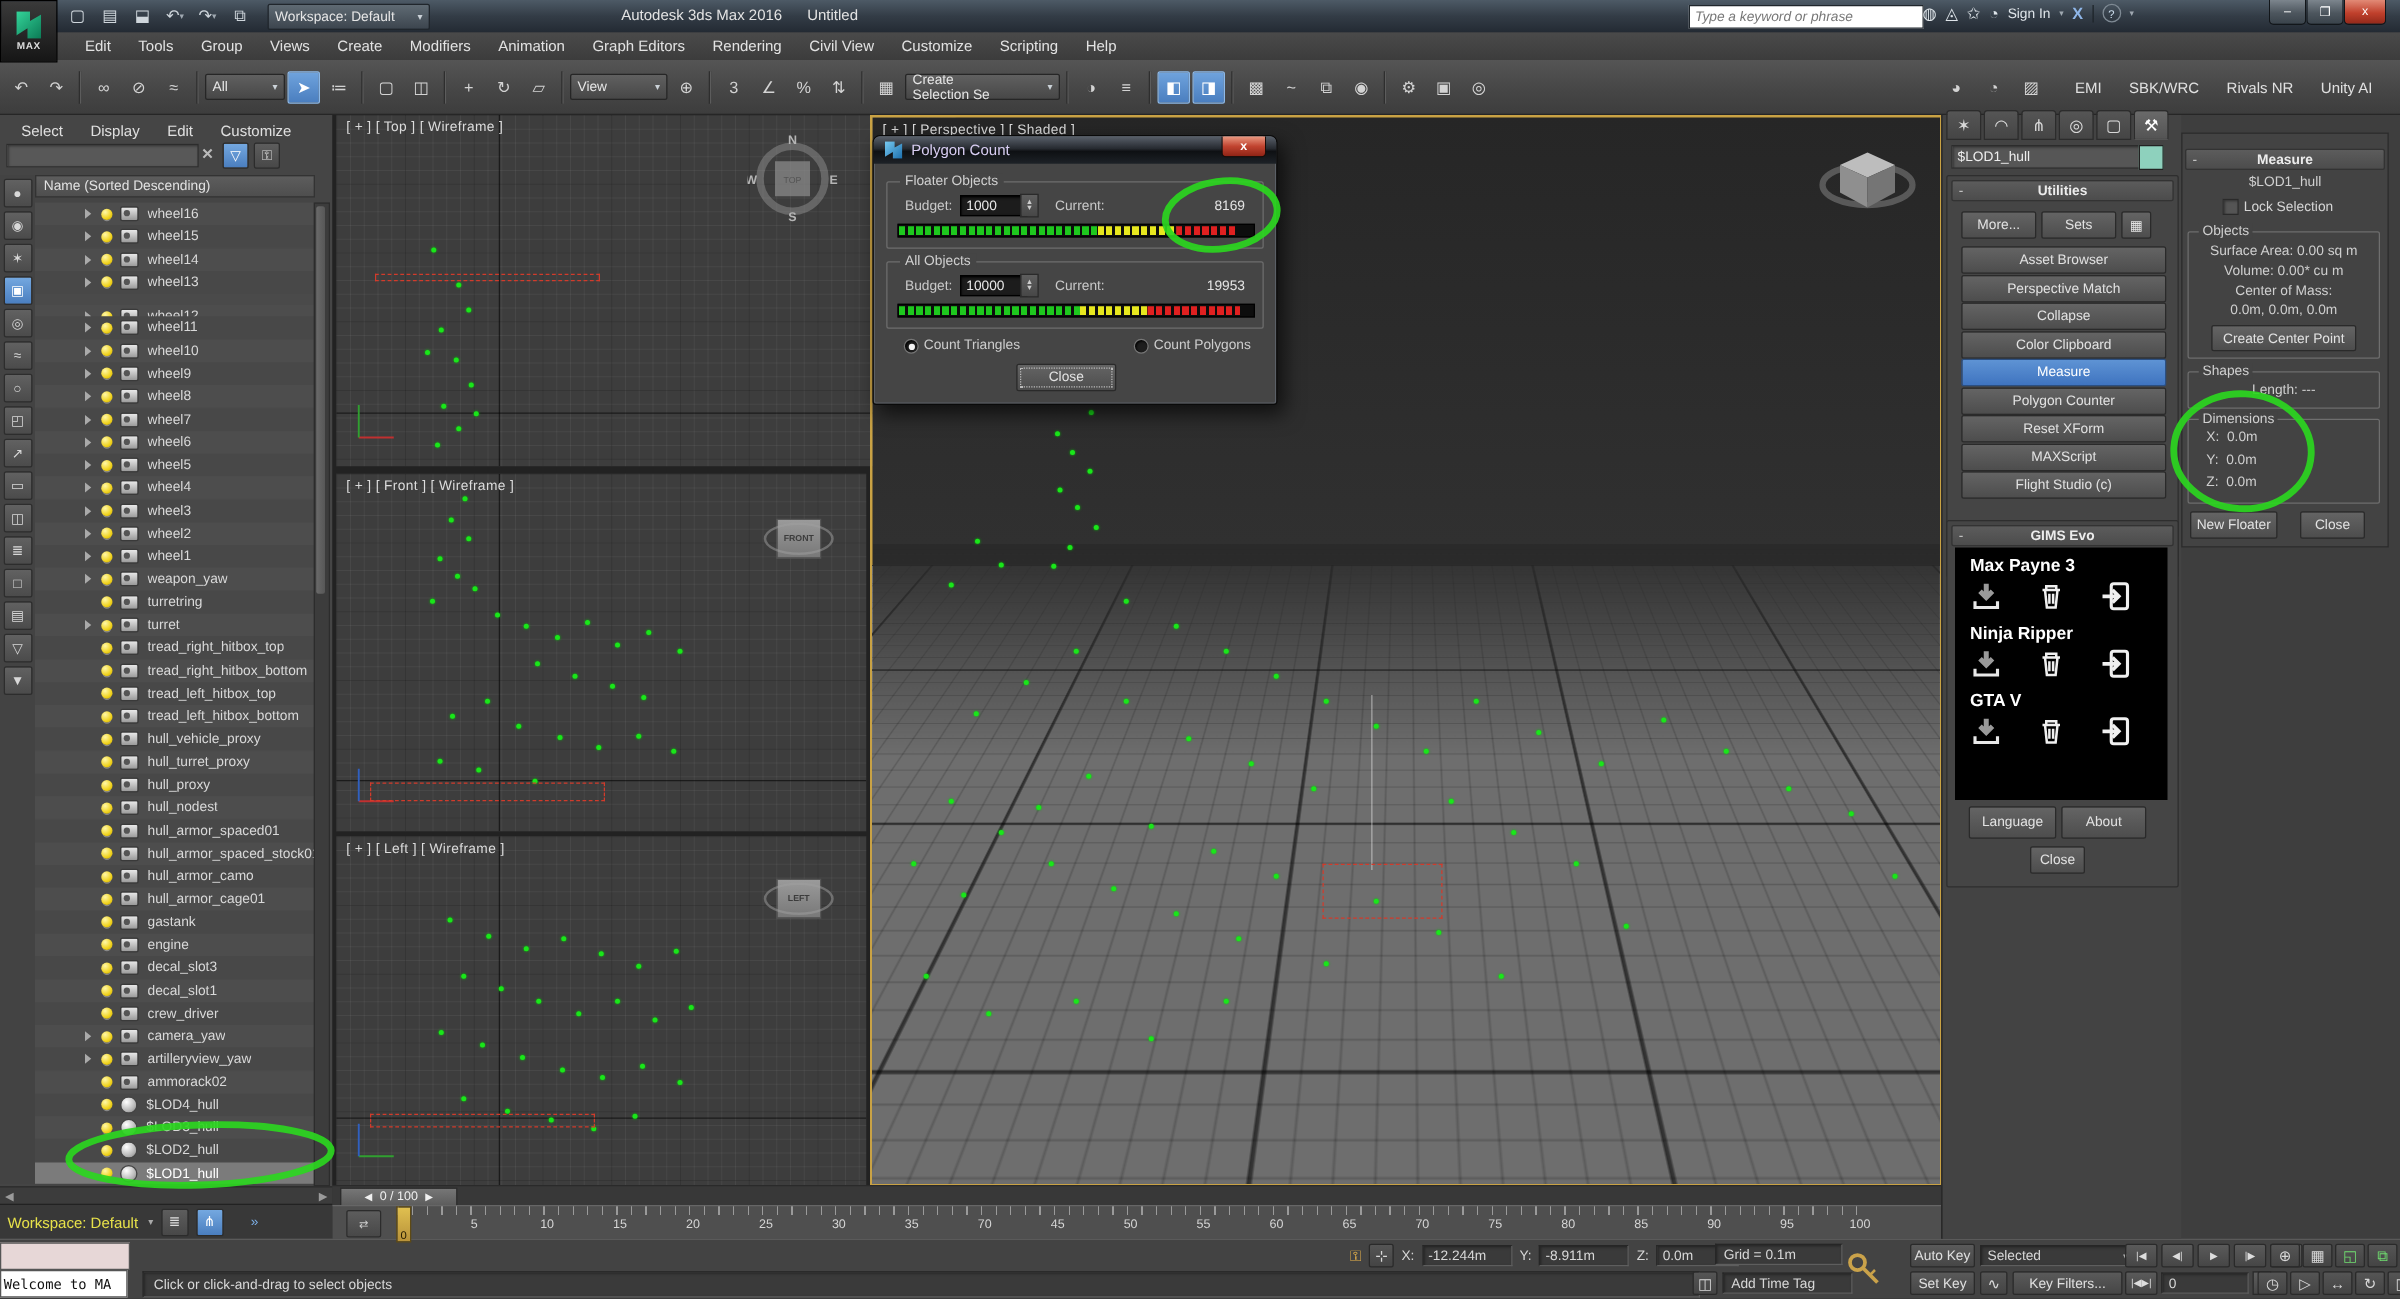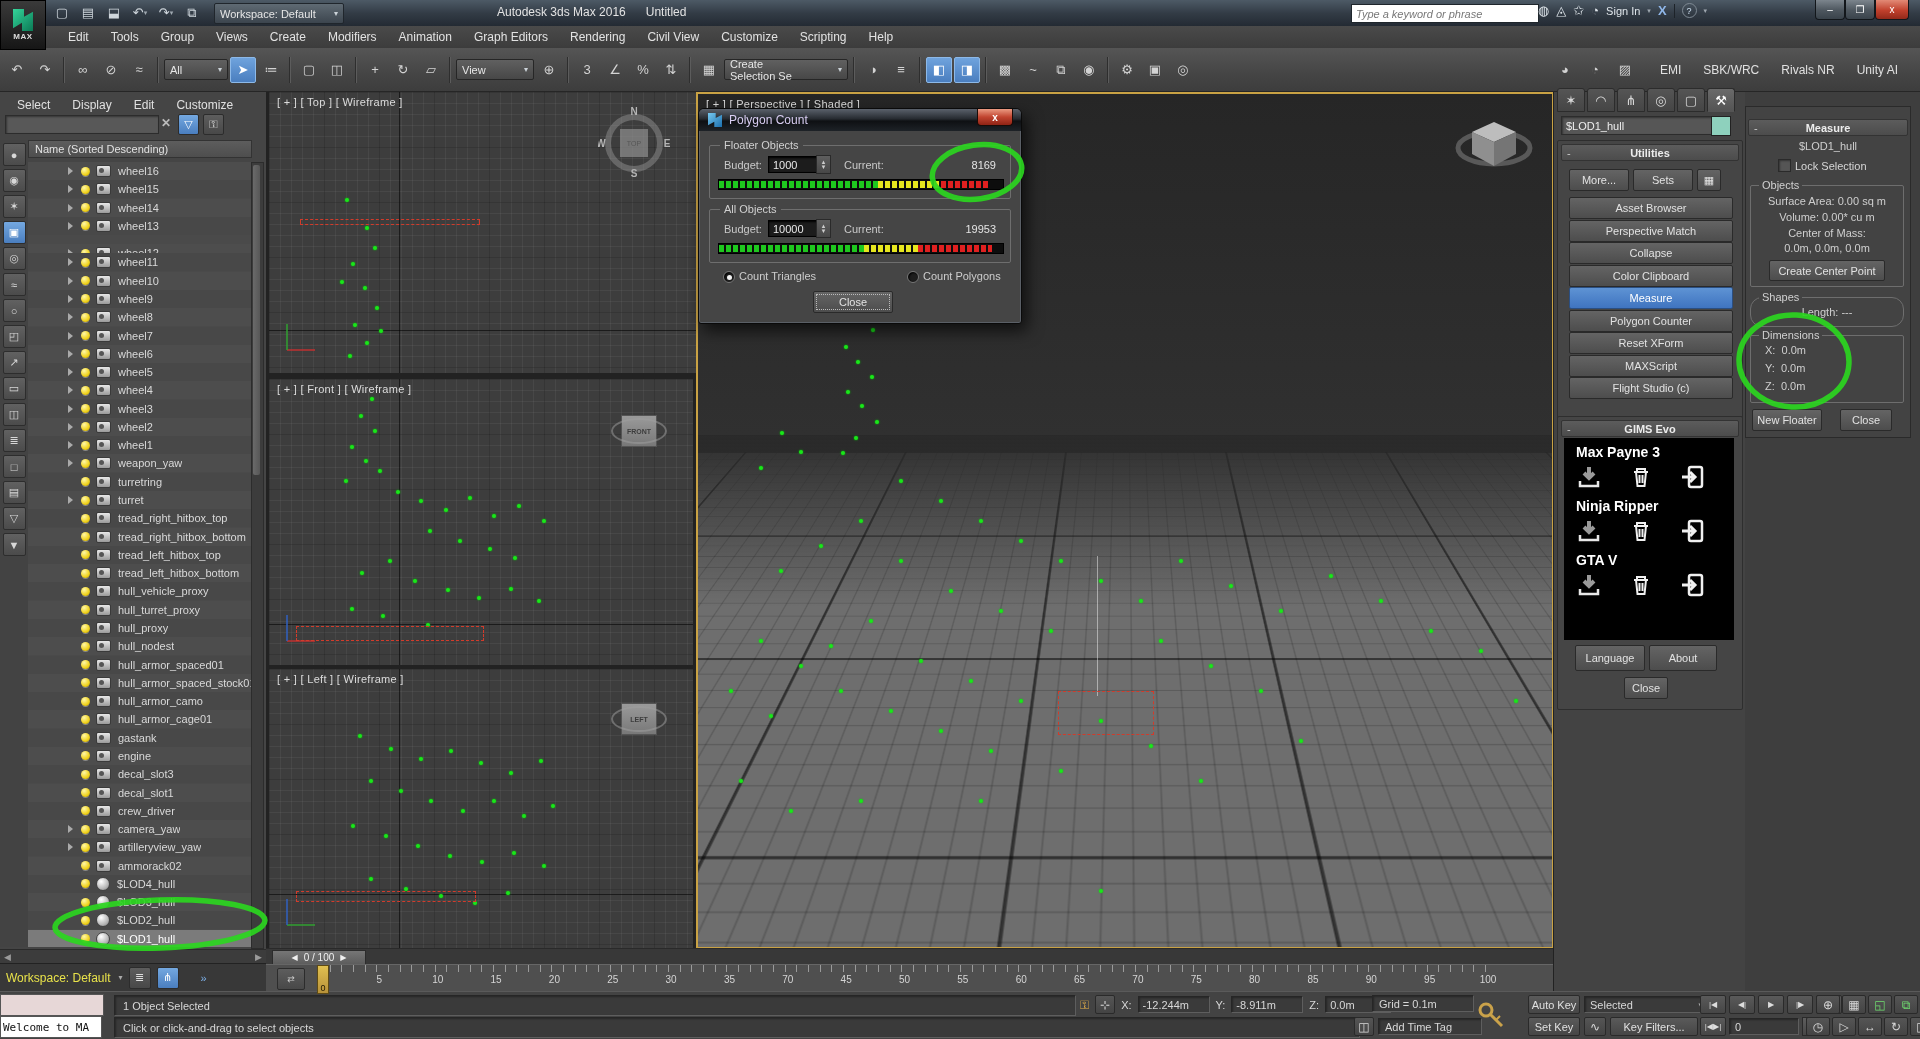--- a/index.html
+++ b/index.html
@@ -864,23 +864,20 @@
         <span class="rlabel" style="left: 1105.3px;">90</span>
         <span class="rlabel" style="left: 1163.65px;">95</span>
         <span class="rlabel" style="left: 1222px;">100</span>
       </div>
   </div>
 
   <div id="statusbar">
     <div id="listener-pink"></div>
     <div id="listener-white">Welcome to MA</div>
 
-    <div class="srow sunk" style="left:114px;top:3px;width:952px;padding-left:8px;">
-      <span>1 Object Selected</span>
-    </div>
     <div class="srow sunk" style="left:114px;top:25px;width:1236px;padding-left:8px;">
       <span>Click or click-and-drag to select objects</span>
     </div>
 
     <div class="srow" style="left:1080px;top:3px;gap:6px;">
       <span style="color:#e8b24a;font-size:12px;">⚿</span>
       <span class="navi" style="width:18px;">⊹</span>
       <span>X:</span>
       <span class="sunk" style="width:62px;height:15px;display:flex;align-items:center;padding:0 4px;">-12.244m</span>
       <span>Y:</span>
@@ -1098,21 +1095,21 @@
     <span class="abs" style="left:49px;top:53px;color:#d6d6d6;">Lock Selection</span>
 
     <div class="mgrp" style="top:78px;height:100px;">
       <span class="glabel">Objects</span>
       <div class="mline" style="top:9px;">Surface Area: 0.00 sq m</div>
       <div class="mline" style="top:25px;">Volume: 0.00* cu m</div>
       <div class="mline" style="top:41px;">Center of Mass:</div>
       <div class="mline" style="top:56px;">0.0m, 0.0m, 0.0m</div>
       <div class="btn abs" style="left:18px;top:74px;width:114px;height:19px;">Create Center Point</div>
     </div>
-    <div class="mgrp" style="top:190px;height:28px;border-radius:12px;">
+    <div class="mgrp" style="top:190px;height:28px;">
       <span class="glabel">Shapes</span>
       <div class="mline" style="top:8px;">Length: ---</div>
     </div>
     <div class="mgrp" style="top:228px;height:66px;">
       <span class="glabel">Dimensions</span>
       <div class="abs" style="left:14px;top:8px;color:#cfcfcf;"><span>X:</span>&nbsp;&nbsp;<span>0.0m</span></div>
       <div class="abs" style="left:14px;top:26px;color:#cfcfcf;"><span>Y:</span>&nbsp;&nbsp;<span>0.0m</span></div>
       <div class="abs" style="left:14px;top:44px;color:#cfcfcf;"><span>Z:</span>&nbsp;&nbsp;<span>0.0m</span></div>
     </div>
     <div class="btn abs" style="left:6px;top:302px;width:68px;height:20px;">New Floater</div>

